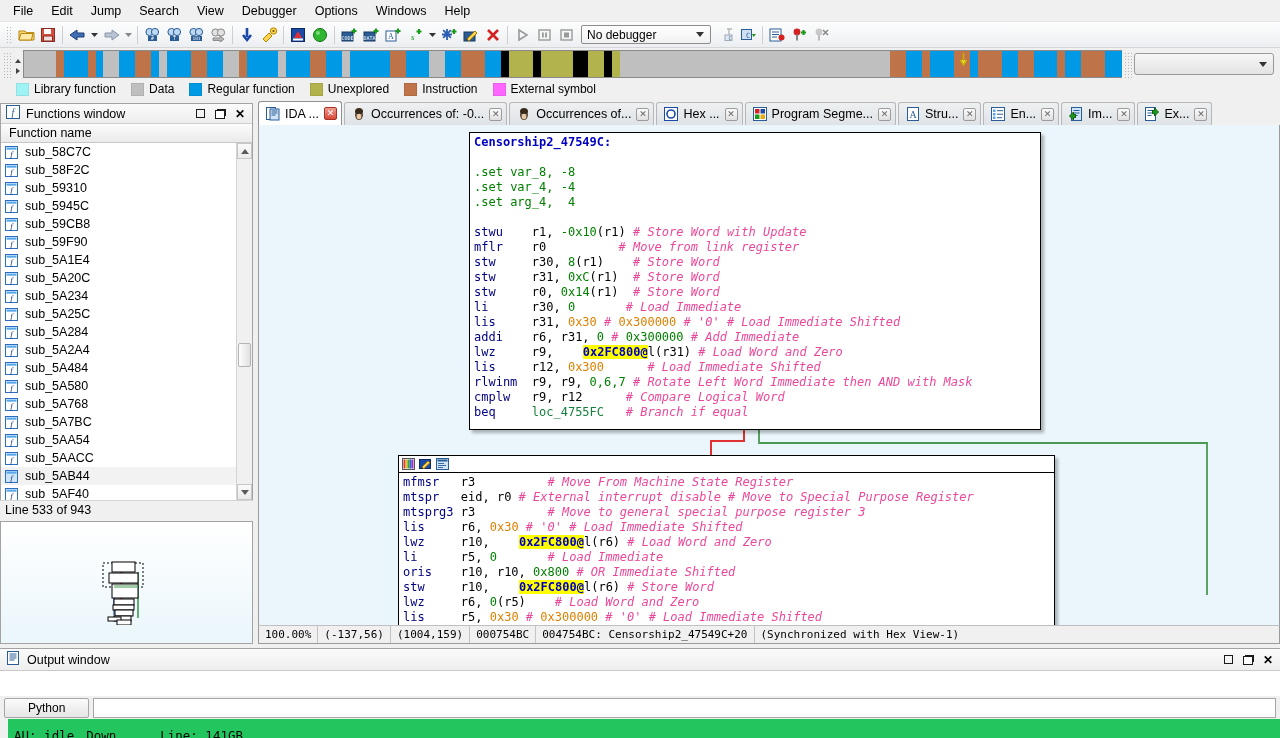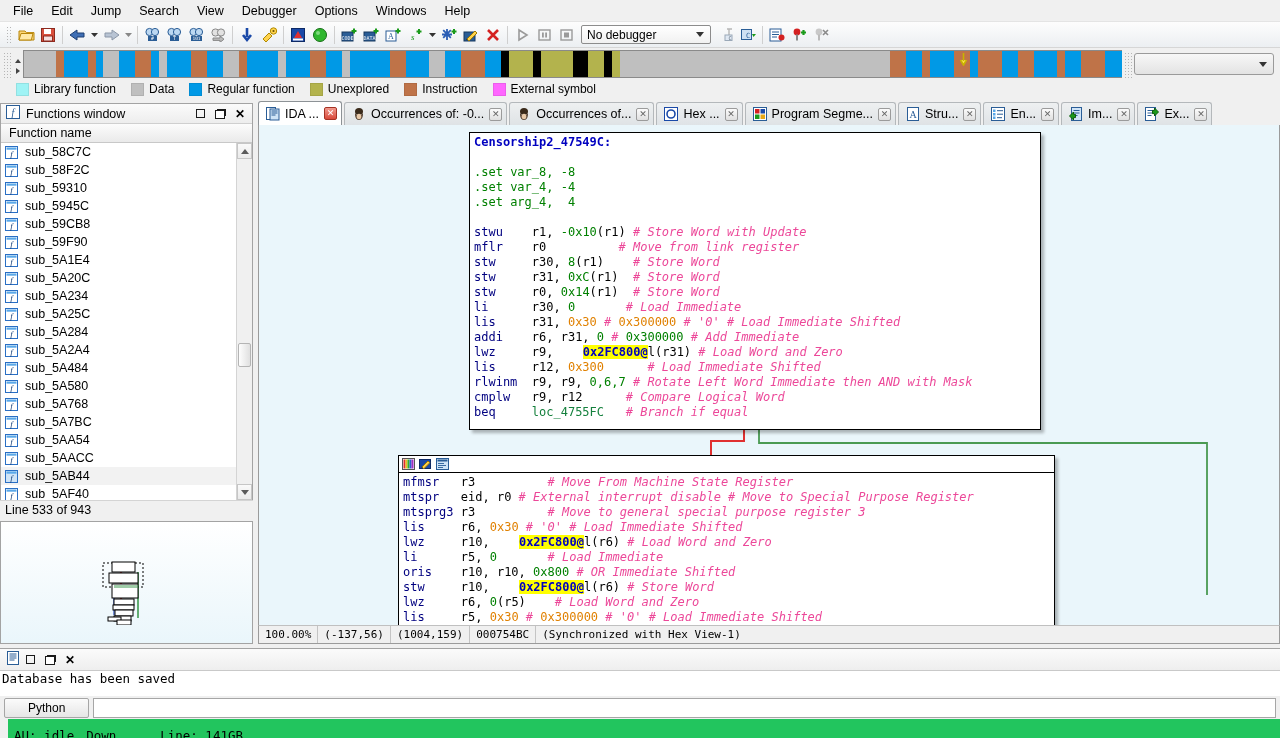--- a/index.html
+++ b/index.html
@@ -922,44 +922,45 @@
                 <path d="M2 5.5h6M2 7.5h8M2 9.5h5" stroke="#2a5d96" stroke-width="0.9"></path>
               </svg></span></div><div class="ln"><span class="c-mnem">mfmsr   </span><span class="c-reg">r3</span><span class="c-cmt">          # Move From Machine State Register</span></div><div class="ln"><span class="c-mnem">mtspr   </span><span class="c-reg">eid, r0</span><span class="c-cmt"> # External interrupt disable # Move to Special Purpose Register</span></div><div class="ln"><span class="c-mnem">mtsprg3 </span><span class="c-reg">r3</span><span class="c-cmt">          # Move to general special purpose register 3</span></div><div class="ln"><span class="c-mnem">lis     </span><span class="c-reg">r6, </span><span class="c-imm">0x30</span><span class="c-cmt"> # '0' # Load Immediate Shifted</span></div><div class="ln"><span class="c-mnem">lwz     </span><span class="c-reg">r10, </span><span class="c-lbl hl">0x2FC800@</span><span class="c-reg">l(r6)</span><span class="c-cmt"> # Load Word and Zero</span></div><div class="ln"><span class="c-mnem">li      </span><span class="c-reg">r5, </span><span class="c-num">0</span><span class="c-cmt">       # Load Immediate</span></div><div class="ln"><span class="c-mnem">oris    </span><span class="c-reg">r10, r10, </span><span class="c-num">0x800</span><span class="c-cmt"> # OR Immediate Shifted</span></div><div class="ln"><span class="c-mnem">stw     </span><span class="c-reg">r10, </span><span class="c-lbl hl">0x2FC800@</span><span class="c-reg">l(r6)</span><span class="c-cmt"> # Store Word</span></div><div class="ln"><span class="c-mnem">lwz     </span><span class="c-reg">r6, </span><span class="c-num">0</span><span class="c-reg">(r5)</span><span class="c-cmt">    # Load Word and Zero</span></div><div class="ln"><span class="c-mnem">lis     </span><span class="c-reg">r5, </span><span class="c-imm">0x30</span><span class="c-cmt"> # </span><span class="c-imm">0x300000</span><span class="c-cmt"> # '0' # Load Immediate Shifted</span></div></div>
       </div>
   </div>
 
   <div id="graph-status">
     <span class="cell">100.00%</span>
     <span class="cell">(-137,56)</span>
     <span class="cell">(1004,159)</span>
     <span class="cell">000754BC</span>
+    <span class="cell">004754BC: Censorship2_47549C+20</span>
     <span class="cell">(Synchronized with Hex View-1)</span>
   </div>
 
   <div id="output-window">
     <div class="ow-title">
       <span>
         <svg width="14" height="14" viewBox="0 0 14 14">
             <rect x="1.5" y="0.5" width="11" height="13" fill="#fff" stroke="#2a5d96"></rect>
             <path d="M3.5 3h7M3.5 5h7M3.5 7h7M3.5 9h5" stroke="#2a5d96"></path>
           </svg>
       </span>
+      <span class="ttl">Output window</span>
       <span class="ctlbtn">
           <span class="sq"></span>
         </span>
       <span class="ctlbtn">
           <span class="restore"></span>
         </span>
       <span class="ctlbtn">
           <span class="x"></span>
         </span>
     </div>
     <div class="ow-body">
       <div class="ow-clip">&nbsp;</div>
-      <div class="ow-line">Database has been saved</div>
     </div>
     <div class="ow-input-row">
       <div class="pybtn">Python</div>
       <input class="pyinput" type="text" value="" style="">
     </div>
   </div>
 
   <div id="statusbar">
     <span class="cell" style="min-width:72px">AU: idle</span>
     <span class="cell" style="min-width:74px">Down</span>

